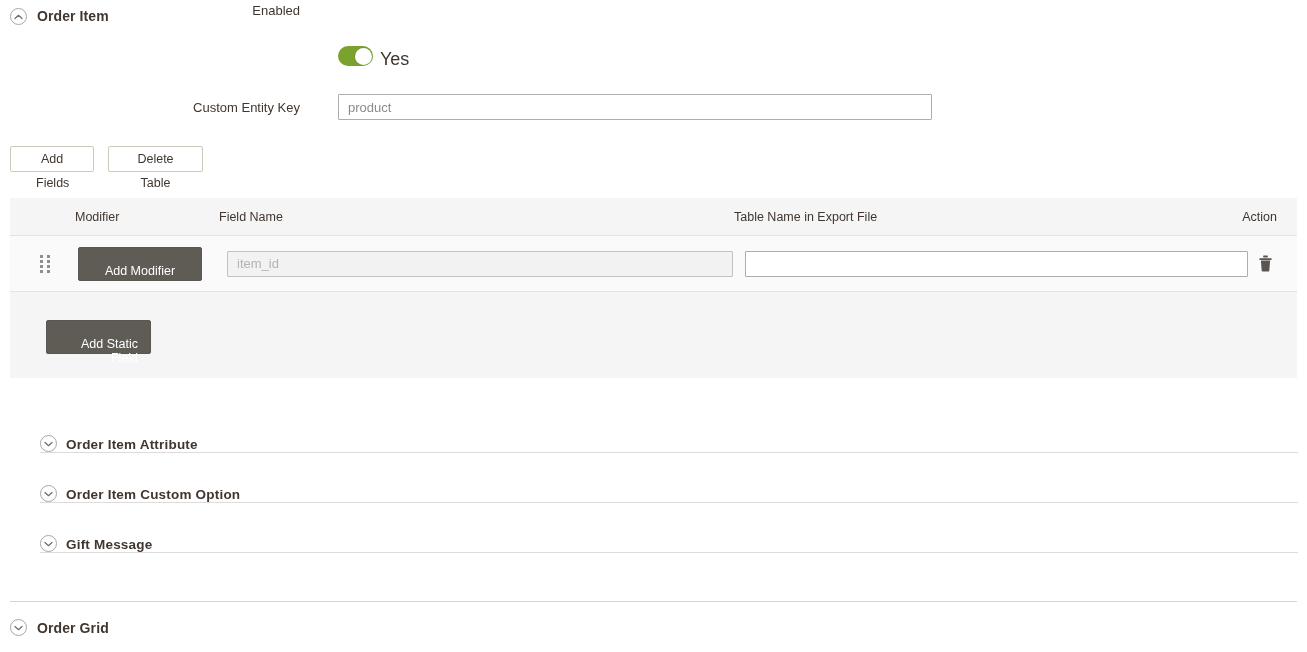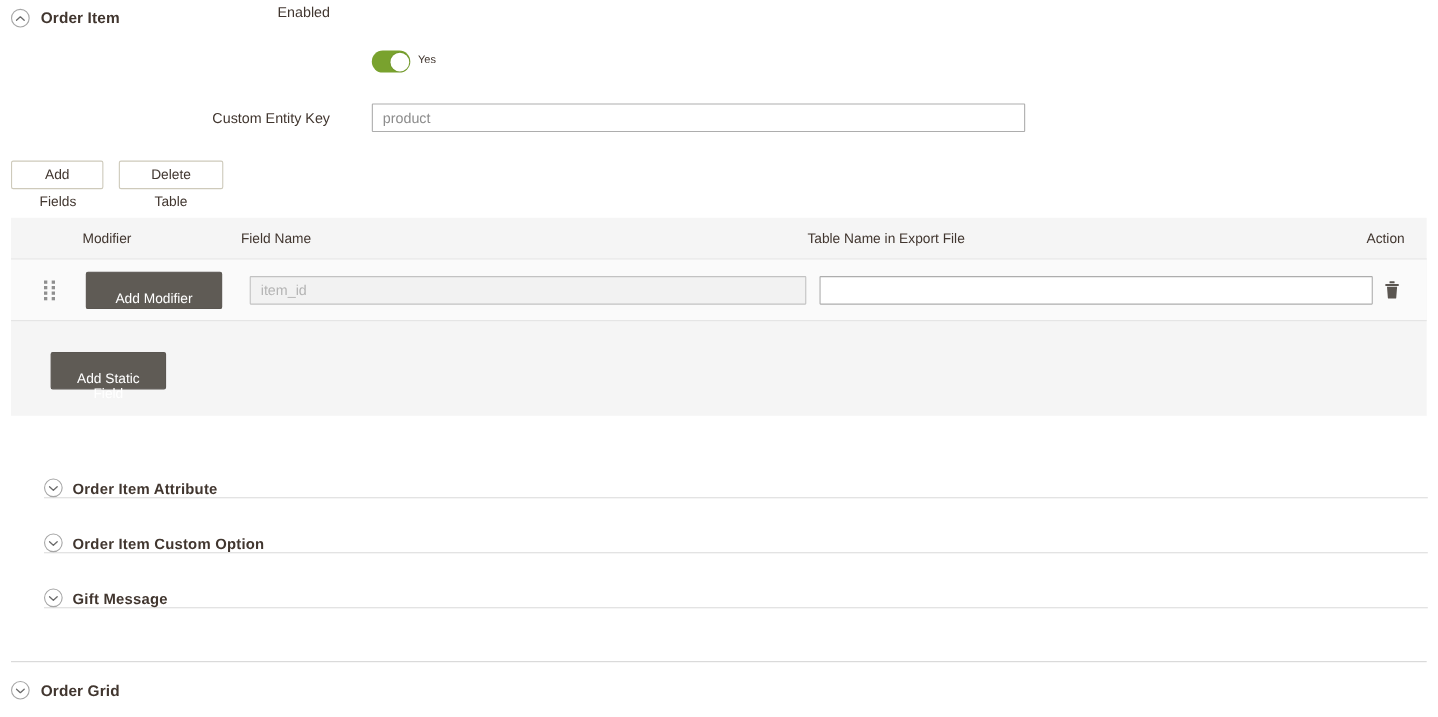--- a/index.html
+++ b/index.html
@@ -56,21 +56,21 @@
   .toggle .knob {
     position: absolute;
     top: 1.5px; left: 16.5px;
     width: 17px; height: 17px;
     border-radius: 50%;
     background: #fff;
     box-shadow: 0 0 0 1px rgba(0,0,0,.06);
   }
   .toggle-text {
     position: absolute; left: 380px; top: 49px;
-    font-size: 10px; color: #41362f;
+    font-size: 18px; color: #41362f;
   }
 
   .lbl-entity-key {
     position: absolute; right: 1007px; top: 100px;
     font-size: 13px; color: #41362f; white-space: nowrap;
   }
   .input-entity-key {
     position: absolute; left: 338px; top: 94px;
     width: 594px; height: 26px;
     border: 1px solid #adadad;
@@ -199,20 +199,21 @@
   }
 
   .table-footer {
     position: relative;
     height: 85px;
   }
   .btn-add-static {
     position: absolute;
     left: 36px; top: 28px;
     width: 105px;
+    text-align: right;
   }
 
   
   .collapse-item {
     position: absolute;
     left: 40px;
     width: 1258px;
     height: 50px;
     border-bottom: 1px solid #dcdcdc;
     display: flex;

